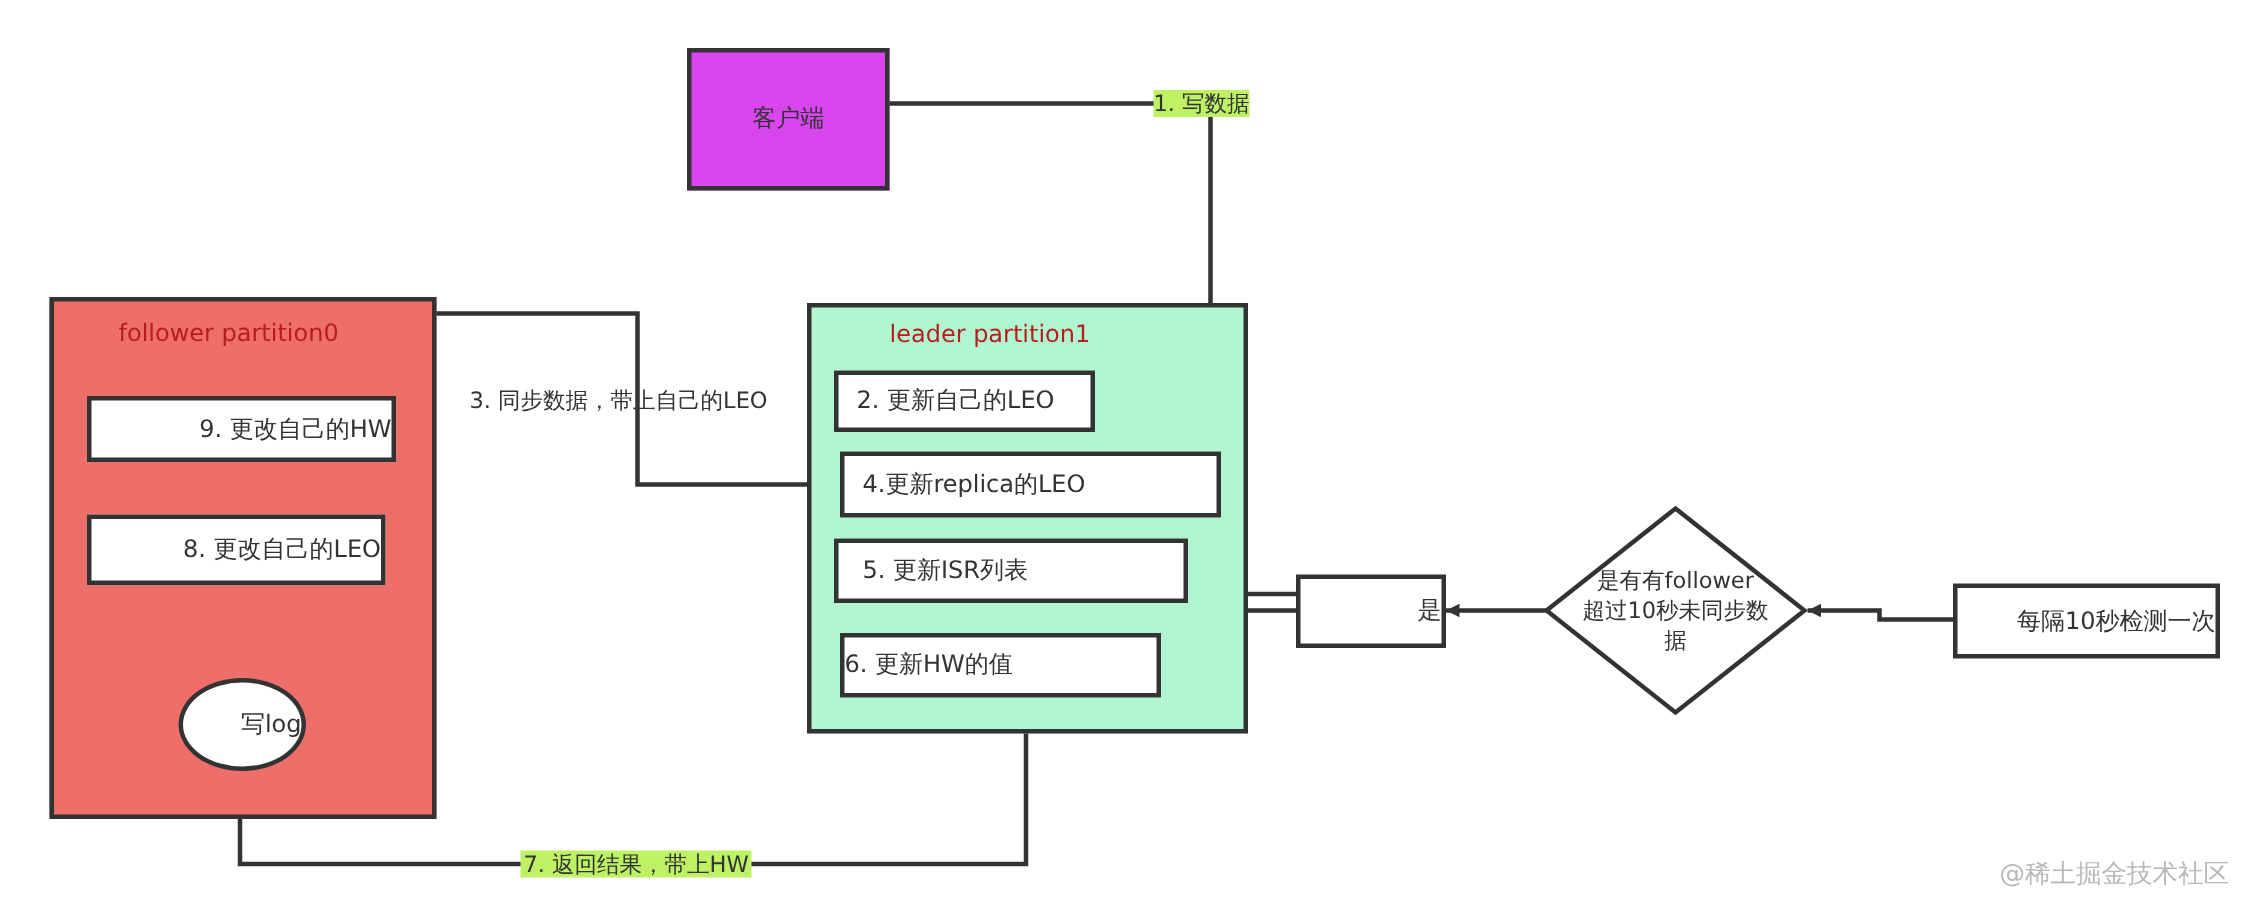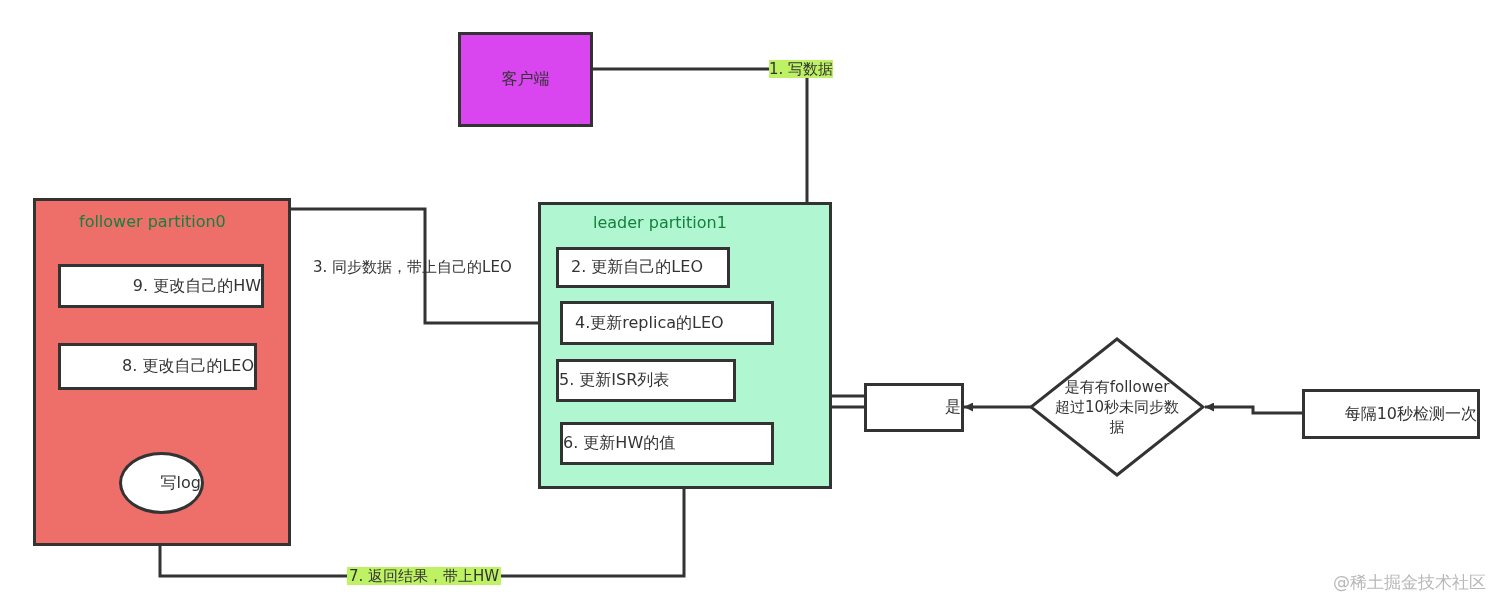--- a/index.html
+++ b/index.html
@@ -2,21 +2,21 @@
 <html><head>
 <meta charset="utf-8">
 <style>
   html, body { margin:0; padding:0; background:#ffffff; }
   body { width:1512px; height:610px; position:relative; overflow:hidden;
          font-family:"DejaVu Sans", "Liberation Sans", sans-serif; color:#333333; }
   .abs { position:absolute; box-sizing:border-box; }
   .box { border:3px solid #333333; display:flex; align-items:center; justify-content:center;
          font-size:16px; color:#333333; }
   .white { background:#ffffff;justify-content:flex-end; }
-  .container-title { position:absolute; font-size:16px; color:#15803d; white-space:nowrap; }
+  .container-title { position:absolute; font-size:16px; color:#b91c1c; white-space:nowrap; }
   .edge-label { position:absolute; font-size:15px; color:#333333; background:#bef264; white-space:nowrap; line-height:18px; }
   .edge-label.nobg { background:transparent; }
   svg.edges { position:absolute; left:0; top:0; }
   .watermark { position:absolute; font-size:17px; color:#b8b8b8; white-space:nowrap; }
   .diamond-text { position:absolute; text-align:center; font-size:15px; line-height:20px; color:#333; }
 </style>
 </head>
 <body>
 
 <svg class="edges" width="1512" height="610">
@@ -63,24 +63,24 @@
   <span>写log</span>
 </div>
 
 <div class="abs" style="left:538px; top:202px; width:294px; height:287px; background:#b0f7d1; border:3px solid #333333;">
 </div>
 <div class="container-title" style="left:593px; top:213px;">leader partition1</div>
 
 <div class="abs box white" style="left:556px; top:247px; width:174px; height:41px; justify-content:flex-start; padding-left:12px;">
   <span>2. 更新自己的LEO</span>
 </div>
-<div class="abs box white" style="left:560px; top:301px; width:214px; height:44px; justify-content:flex-start; padding-left:12px;">
+<div class="abs box white" style="left:560px; top:301px; width:254px; height:44px; justify-content:flex-start; padding-left:12px;">
   <span>4.更新replica的LEO</span>
 </div>
-<div class="abs box white" style="left:556px; top:359px; width:180px; height:43px; justify-content:flex-start; padding-left:0;">
+<div class="abs box white" style="left:556px; top:359px; width:236px; height:43px; justify-content:flex-start; padding-left:16px;">
   <span>5. 更新ISR列表</span>
 </div>
 <div class="abs box white" style="left:560px; top:422px; width:214px; height:43px; justify-content:flex-start; ">
   <span>6. 更新HW的值</span>
 </div>
 
 <div class="abs box white" style="left:864px; top:383px; width:100px; height:49px;">
   <span>是</span>
 </div>
 

